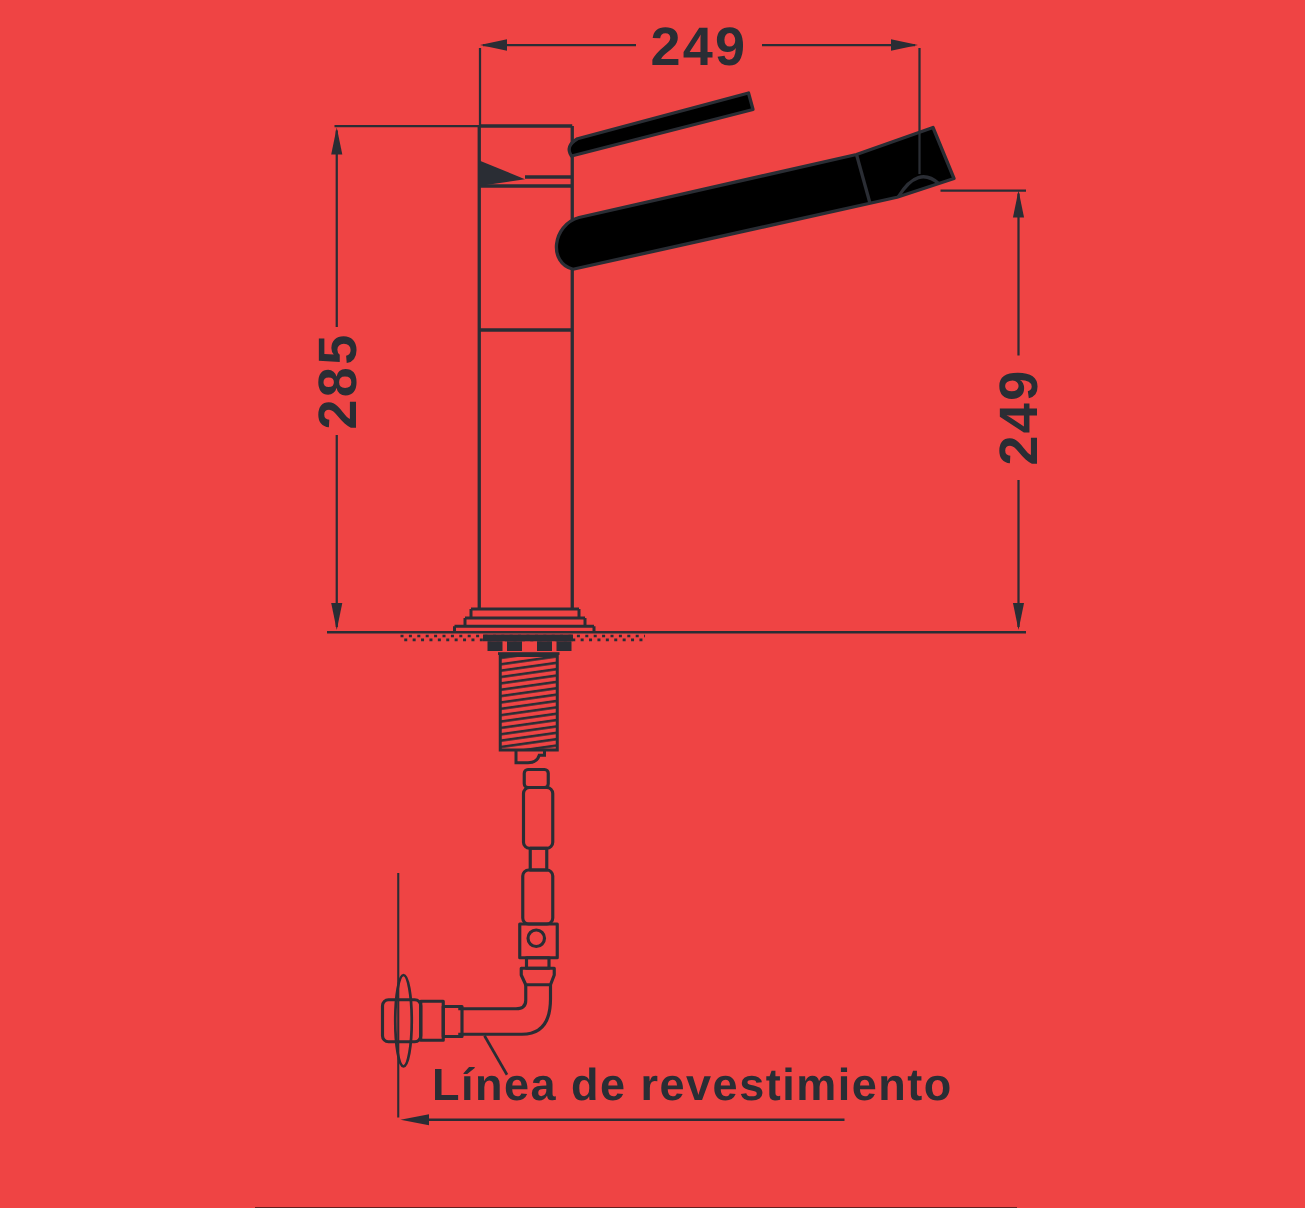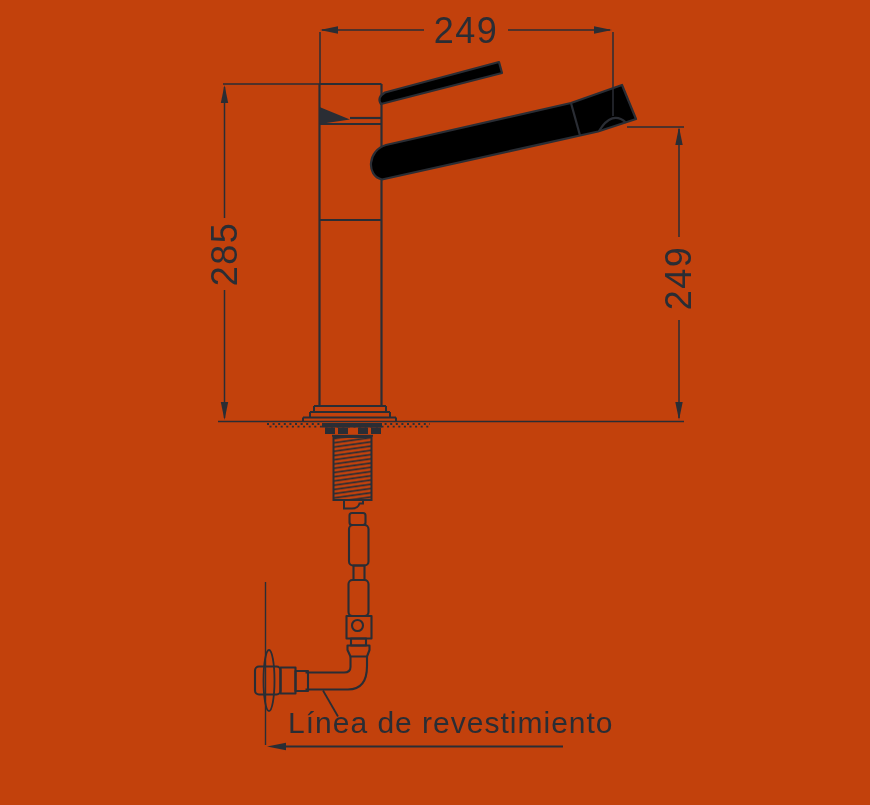--- a/index.html
+++ b/index.html
@@ -1,17 +1,17 @@
 <!DOCTYPE html>
 <html><head>
 <meta charset="utf-8">
 <style>
   html,body{margin:0;padding:0;background:#000;}
-  .stage{position:relative;width:870px;height:805px;background:#c2410c;overflow:hidden;
-         font-family:"Liberation Sans", sans-serif;}
+  .stage{position:relative;width:870px;height:805px;background:#ef4444;overflow:hidden;
+         font-family:"Liberation Sans", sans-serif;font-weight:bold;}
   svg{display:block}
   text{font-family:"Liberation Sans", sans-serif;}
   .dimtext{font-size:36px;letter-spacing:1.5px;}
   .labeltext{font-size:30px;letter-spacing:1px;}
 </style>
 </head>
 <body>
 
 <div class="stage">
 <svg width="870" height="805" viewBox="0 0 870 805">

